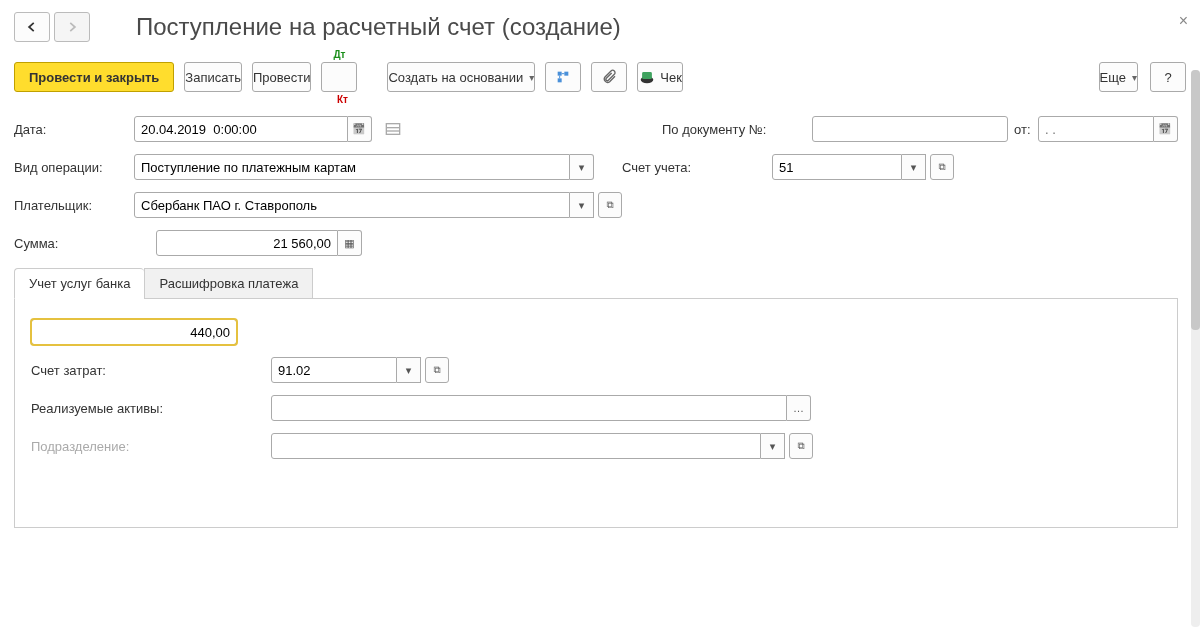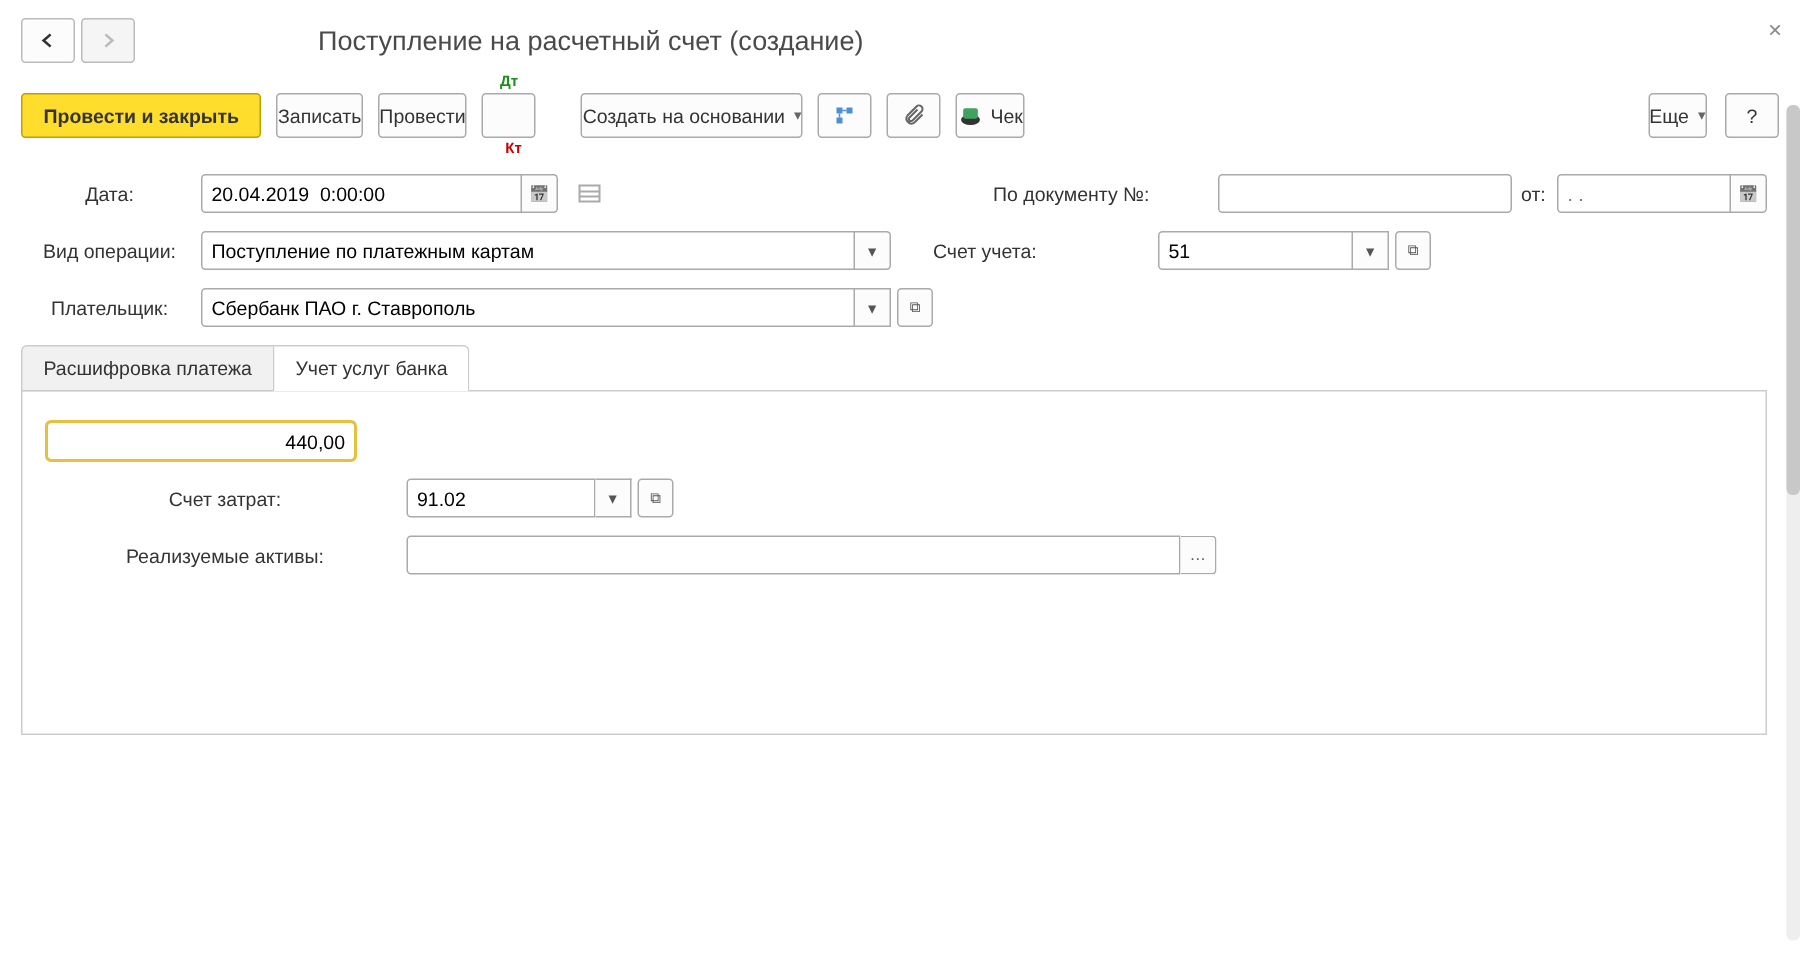--- a/index.html
+++ b/index.html
@@ -47,23 +47,23 @@
     border: 1px solid #bbb;
     border-radius: 3px;
     display: flex;
     align-items: center;
     justify-content: center;
     cursor: pointer;
   }
   .nav-btn.disabled { color:#bbb; background:#f5f5f5; }
   .nav-btn svg { width:14px; height:14px; }
   .title {
-    font-size: 18px;
+    font-size: 24px;
     color: #4a4a4a;
-    margin-left: 118px;
+    margin-left: 42px;
     line-height: 30px;
   }
   .close-x {
     position: absolute;
     right: 12px;
     top: 12px;
     font-size: 16px;
     color: #888;
     cursor: pointer;
   }
@@ -109,21 +109,21 @@
   .dtkt .k{color:#c00; margin-left:6px;}
 
   
   .form-area { width: 1164px; }
   .form-row {
     display: flex;
     align-items: center;
     height: 38px;
     gap: 0;
   }
-  .col-label { width: 120px; color: #333; padding-right:2px;text-align:center; }
+  .col-label { width: 120px; color: #333; padding-right:2px; }
   .col-label.wide { width: 240px; }
 
   .right-label {
     width: 150px;
     color: #333;
   }
   .right-label.short { width:30px; text-align:left; padding-left:6px; padding-right:6px;}
 
   .field {
     display: flex;
@@ -311,24 +311,31 @@
 
   <div class="form-row">
     <div class="col-label">Плательщик:</div>
     <div class="field ext">
       <input type="text" style="width: 436px;" value="Сбербанк ПАО г. Ставрополь">
       <div class="addon drop"></div>
       <div class="addon open"></div>
     </div>
   </div>
 
+  <div class="form-row">
+    <div class="col-label">Сумма:</div>
+    <div class="field" style="margin-left:22px;">
+      <input type="text" class="right" style="width: 182px;" value="21 560,00">
+      <div class="addon calc"></div>
+    </div>
+  </div>
 
   <div class="tabs">
+    <div class="tab active">Учет услуг банка</div>
     <div class="tab">Расшифровка платежа</div>
-    <div class="tab active">Учет услуг банка</div>
   </div>
   <div class="tab-panel">
 
     <div class="form-row">
       <div class="field">
         <input type="text" class="right solo highlight" style="width: 206px;" value="440,00">
       </div>
     </div>
 
     <div class="form-row">
@@ -342,19 +349,27 @@
 
 
     <div class="form-row">
       <div class="col-label wide">Реализуемые активы:</div>
       <div class="field">
         <input type="text" style="width: 516px;" value="">
         <div class="addon dots"></div>
       </div>
     </div>
 
+    <div class="form-row">
+      <div class="col-label wide disabled-label">Подразделение:</div>
+      <div class="field ext">
+        <input type="text" style="width: 490px;" value="">
+        <div class="addon drop"></div>
+        <div class="addon open"></div>
+      </div>
+    </div>
 
   </div>
 </div>
 
 <div class="scroll-track">
   <div class="scroll-thumb"></div>
 </div>
 
 </body></html>

